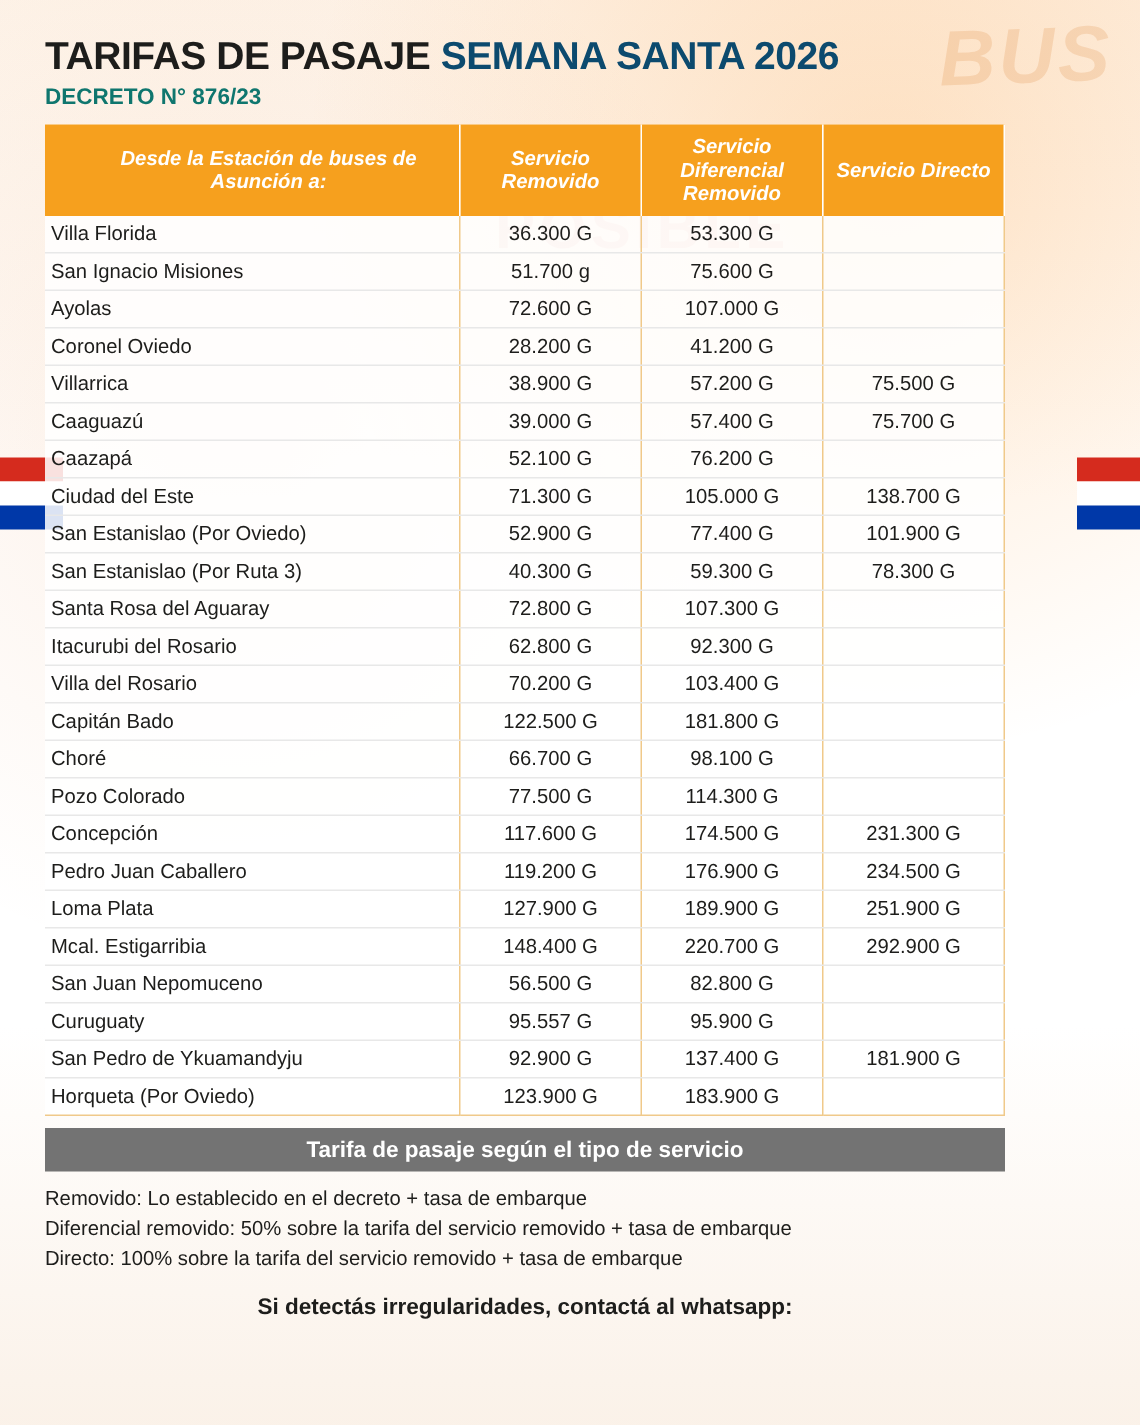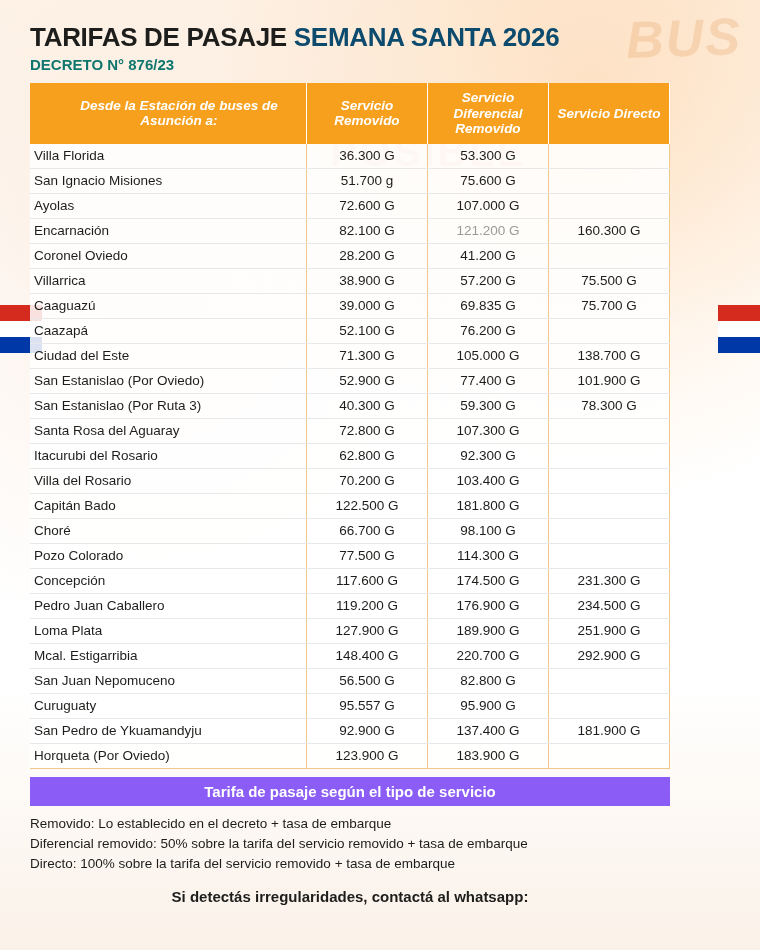--- a/index.html
+++ b/index.html
@@ -127,21 +127,21 @@
     border-right: 1px solid #f0c98a;
   }
   table.fares td.num {
     text-align: center;
   }
   table.fares tr:last-child td { border-bottom: 1px solid #f0c98a; }
   table.fares td.faint { color: #9a9a9a; }
 
   .band {
     width: 640px;
-    background: #8b5cf6;
+    background: #737373;
     color: #ffffff;
     text-align: center;
     font-weight: bold;
     font-size: 15px;
     padding: 6px 0;
     margin-top: 8px;
     box-sizing: border-box;
   }
 
   .notes {
@@ -204,41 +204,35 @@
           <td class="num">75.600 G</td>
           <td class="num"></td>
         </tr>
         <tr>
           <td class="station">Ayolas</td>
           <td class="num">72.600 G</td>
           <td class="num">107.000 G</td>
           <td class="num"></td>
         </tr>
         <tr>
-          <td class="station">Encarnación</td>
-          <td class="num">82.100 G</td>
-          <td class="num faint">121.200 G</td>
-          <td class="num">160.300 G</td>
-        </tr>
-        <tr>
           <td class="station">Coronel Oviedo</td>
           <td class="num">28.200 G</td>
           <td class="num">41.200 G</td>
           <td class="num"></td>
         </tr>
         <tr>
           <td class="station">Villarrica</td>
           <td class="num">38.900 G</td>
           <td class="num">57.200 G</td>
           <td class="num">75.500 G</td>
         </tr>
         <tr>
           <td class="station">Caaguazú</td>
           <td class="num">39.000 G</td>
-          <td class="num">69.835 G</td>
+          <td class="num">57.400 G</td>
           <td class="num">75.700 G</td>
         </tr>
         <tr>
           <td class="station">Caazapá</td>
           <td class="num">52.100 G</td>
           <td class="num">76.200 G</td>
           <td class="num"></td>
         </tr>
         <tr>
           <td class="station">Ciudad del Este</td>

